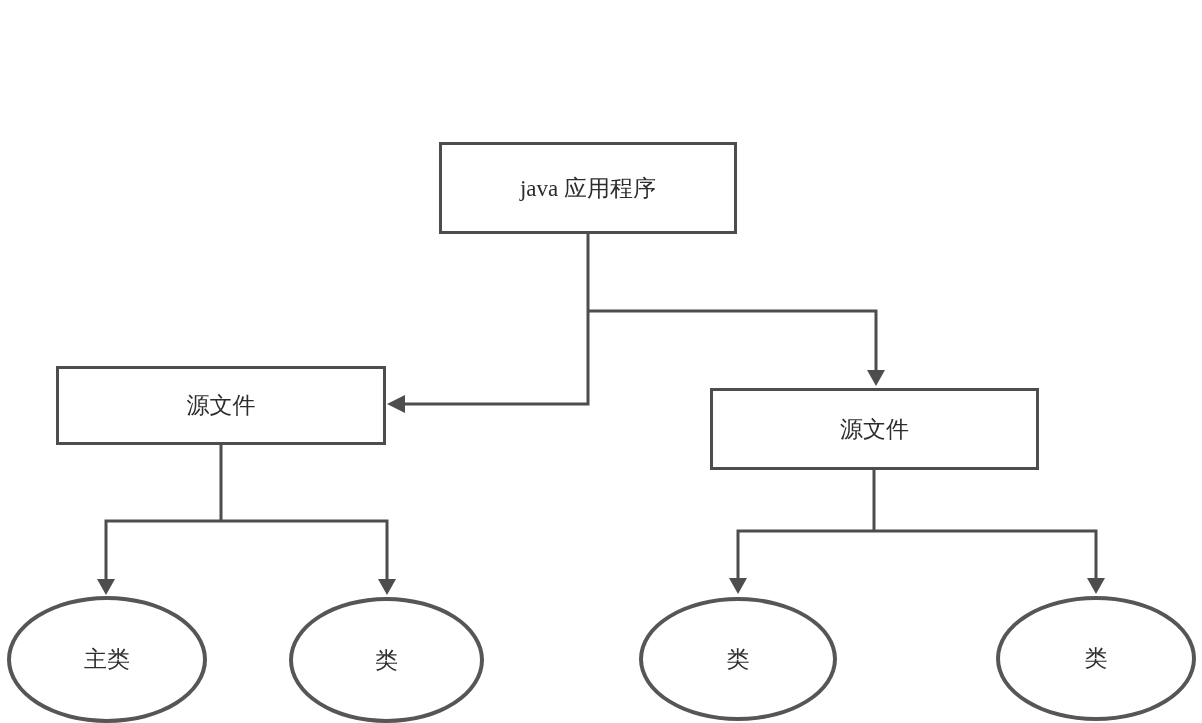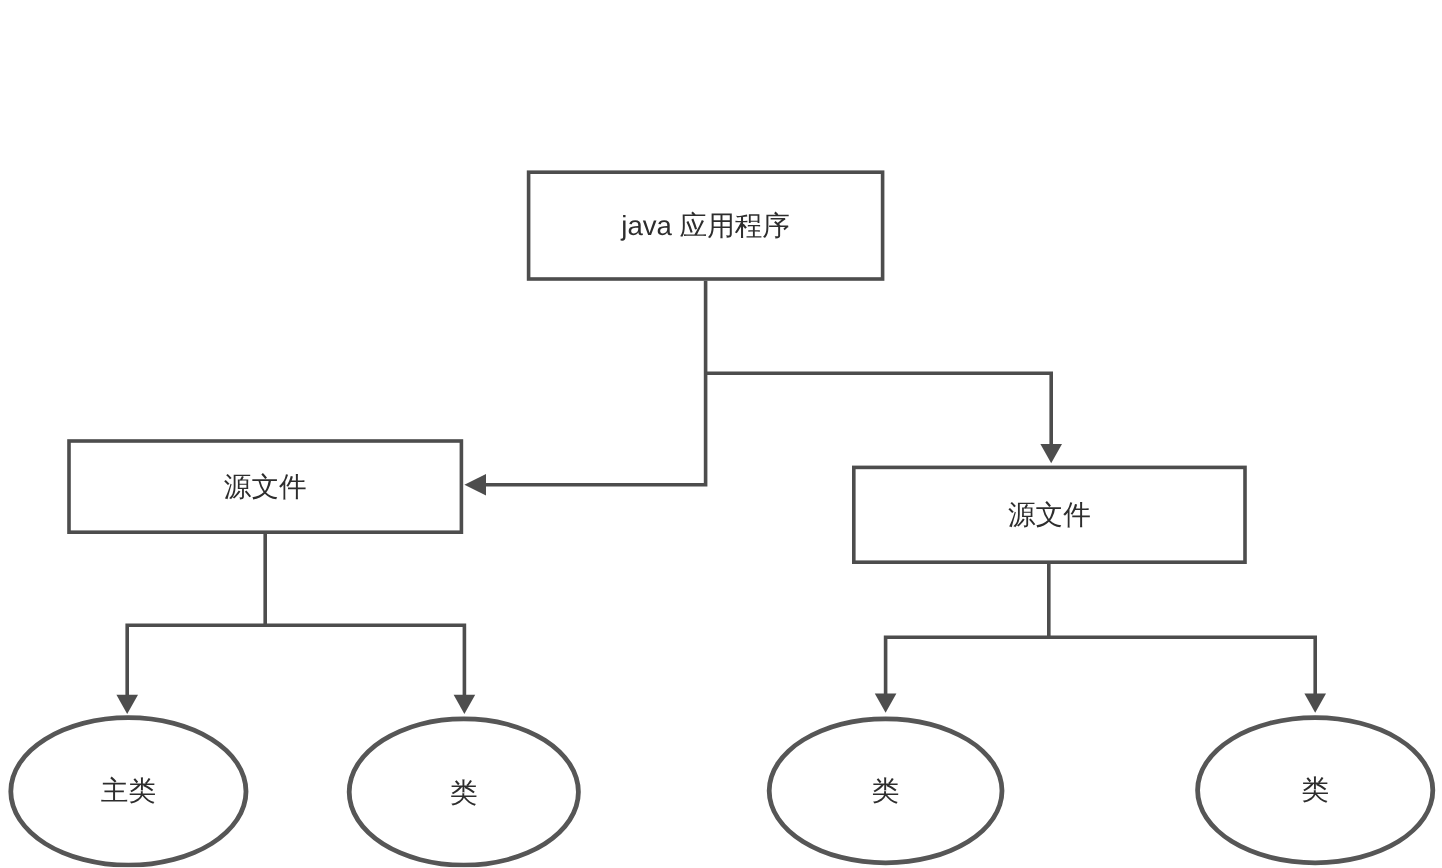--- a/index.html
+++ b/index.html
@@ -40,20 +40,21 @@
     display: flex;
     align-items: center;
     justify-content: center;
     color: #2d2d2d;
     font-size: 23px;
     line-height: 1;
     white-space: nowrap;
   }
   .node.rect {
     border: 3px solid #4d4d4d;
+    font-family: Liberation Serif, serif;
   }
   .node.ellipse {
     border: 4px solid #565656;
     border-radius: 50%;
   }
   .node-app       { left: 439px; top: 142px; width: 298px; height: 92px; }
   .node-src-left  { left:  56px; top: 366px; width: 330px; height: 79px; }
   .node-src-right { left: 710px; top: 388px; width: 329px; height: 82px; }
   .node-e1 { left:   7px; top: 596px; width: 200px; height: 127px; align-items: center; }
   .node-e2 { left: 289px; top: 597px; width: 195px; height: 126px; }

